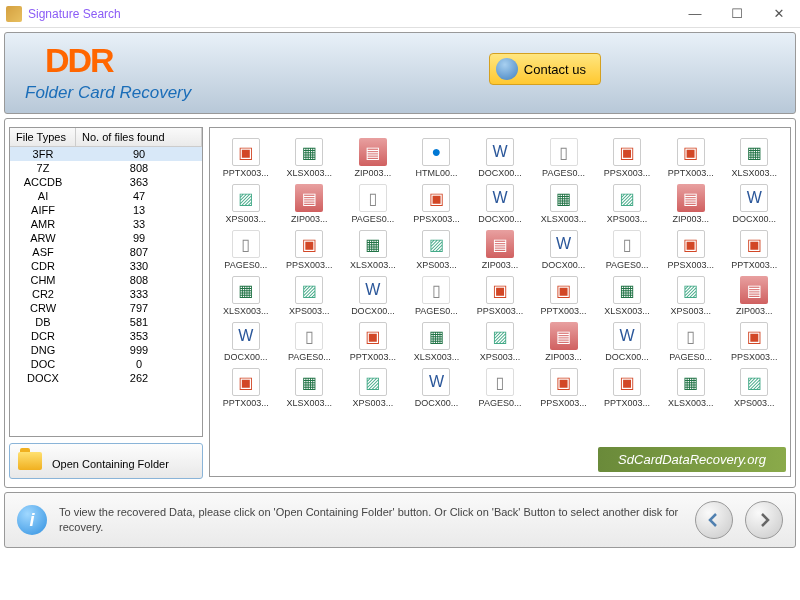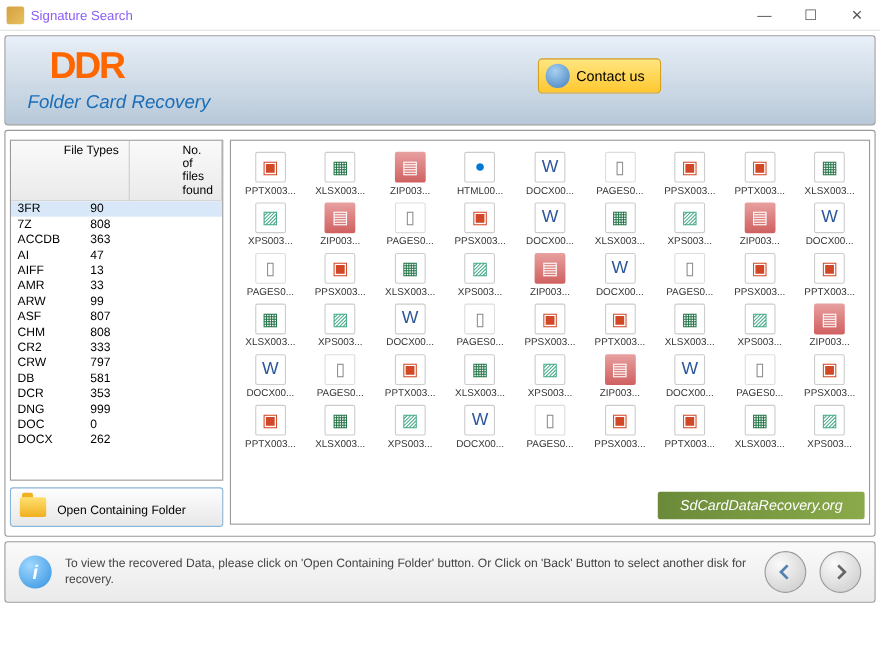--- a/index.html
+++ b/index.html
@@ -17,26 +17,26 @@
 .contact-btn { position: absolute; top: 20px; right: 194px; background: linear-gradient(180deg, #ffe680, #ffc830); border: 1px solid #d4a020; border-radius: 4px; padding: 4px 14px 4px 6px; display: flex; align-items: center; gap: 6px; font-size: 13px; cursor: pointer; }
 .contact-btn .avatar { width: 22px; height: 22px; border-radius: 50%; background: radial-gradient(circle at 40% 30%, #a8d0f0, #4080c0); }
 
 .content { margin: 0 4px; border: 1px solid #999; border-radius: 3px; padding: 4px; background: #fff; }
 .notice { text-align: center; font-size: 11px; color: #555; padding: 6px 0; background: linear-gradient(180deg, #f4f4f4, #e8e8e8); border-bottom: 1px solid #ccc; }
 
 .main-area { display: flex; gap: 6px; padding: 4px 0; }
 .left-panel { width: 194px; }
 .table-wrap { border: 1px solid #999; height: 310px; overflow: hidden; position: relative; background: #fff; }
 .table-head { display: flex; background: linear-gradient(180deg, #fafafa, #eaeaea); border-bottom: 1px solid #ccc; font-size: 11px; }
-.th { padding: 3px 6px; border-right: 1px solid #ccc; margin-left: 42px; }
+.th { padding: 3px 6px; border-right: 1px solid #ccc; }
 .th1 { width: 66px; }
 .th2 { flex: 1; }
 .table-body { overflow-y: auto; height: 288px; }
 .tr { display: flex; font-size: 11px; }
-.td { padding: 1px 6px; }
+.td { padding: 1px 6px; text-align: center; }
 .td1 { width: 66px; }
 .td2 { flex: 1; }
 .tr.sel { background: #d8e8f8; }
 
 .open-folder-btn { margin-top: 6px; width: 100%; background: linear-gradient(180deg, #fdfdfd, #e8e8e8); border: 1px solid #8ab4d8; border-radius: 3px; padding: 8px; display: flex; align-items: flex-end; gap: 10px; font-size: 11px; cursor: pointer; }
 .folder-ico { width: 24px; height: 18px; background: linear-gradient(180deg, #ffe070, #f0b020); border-radius: 2px; position: relative; }
 .folder-ico::before { content: ''; position: absolute; top: -4px; left: 2px; width: 10px; height: 4px; background: #f0b020; border-radius: 2px 2px 0 0; }
 
 .files-panel { flex: 1; border: 1px solid #999; height: 350px; background: #fff; padding: 8px 4px; overflow: hidden; position: relative; }
 .files-grid { display: grid; grid-template-columns: repeat(9, 1fr); gap: 2px 0; }
@@ -118,20 +118,24 @@
               <div class="td td1">AMR</div>
               <div class="td td2">33</div>
             </div>
             <div class="tr">
               <div class="td td1">ARW</div>
               <div class="td td2">99</div>
             </div>
             <div class="tr">
               <div class="td td1">ASF</div>
               <div class="td td2">807</div>
+            </div>
+            <div class="tr">
+              <div class="td td1">CDR</div>
+              <div class="td td2">330</div>
             </div>
             <div class="tr">
               <div class="td td1">CHM</div>
               <div class="td td2">808</div>
             </div>
             <div class="tr">
               <div class="td td1">CR2</div>
               <div class="td td2">333</div>
             </div>
             <div class="tr">

